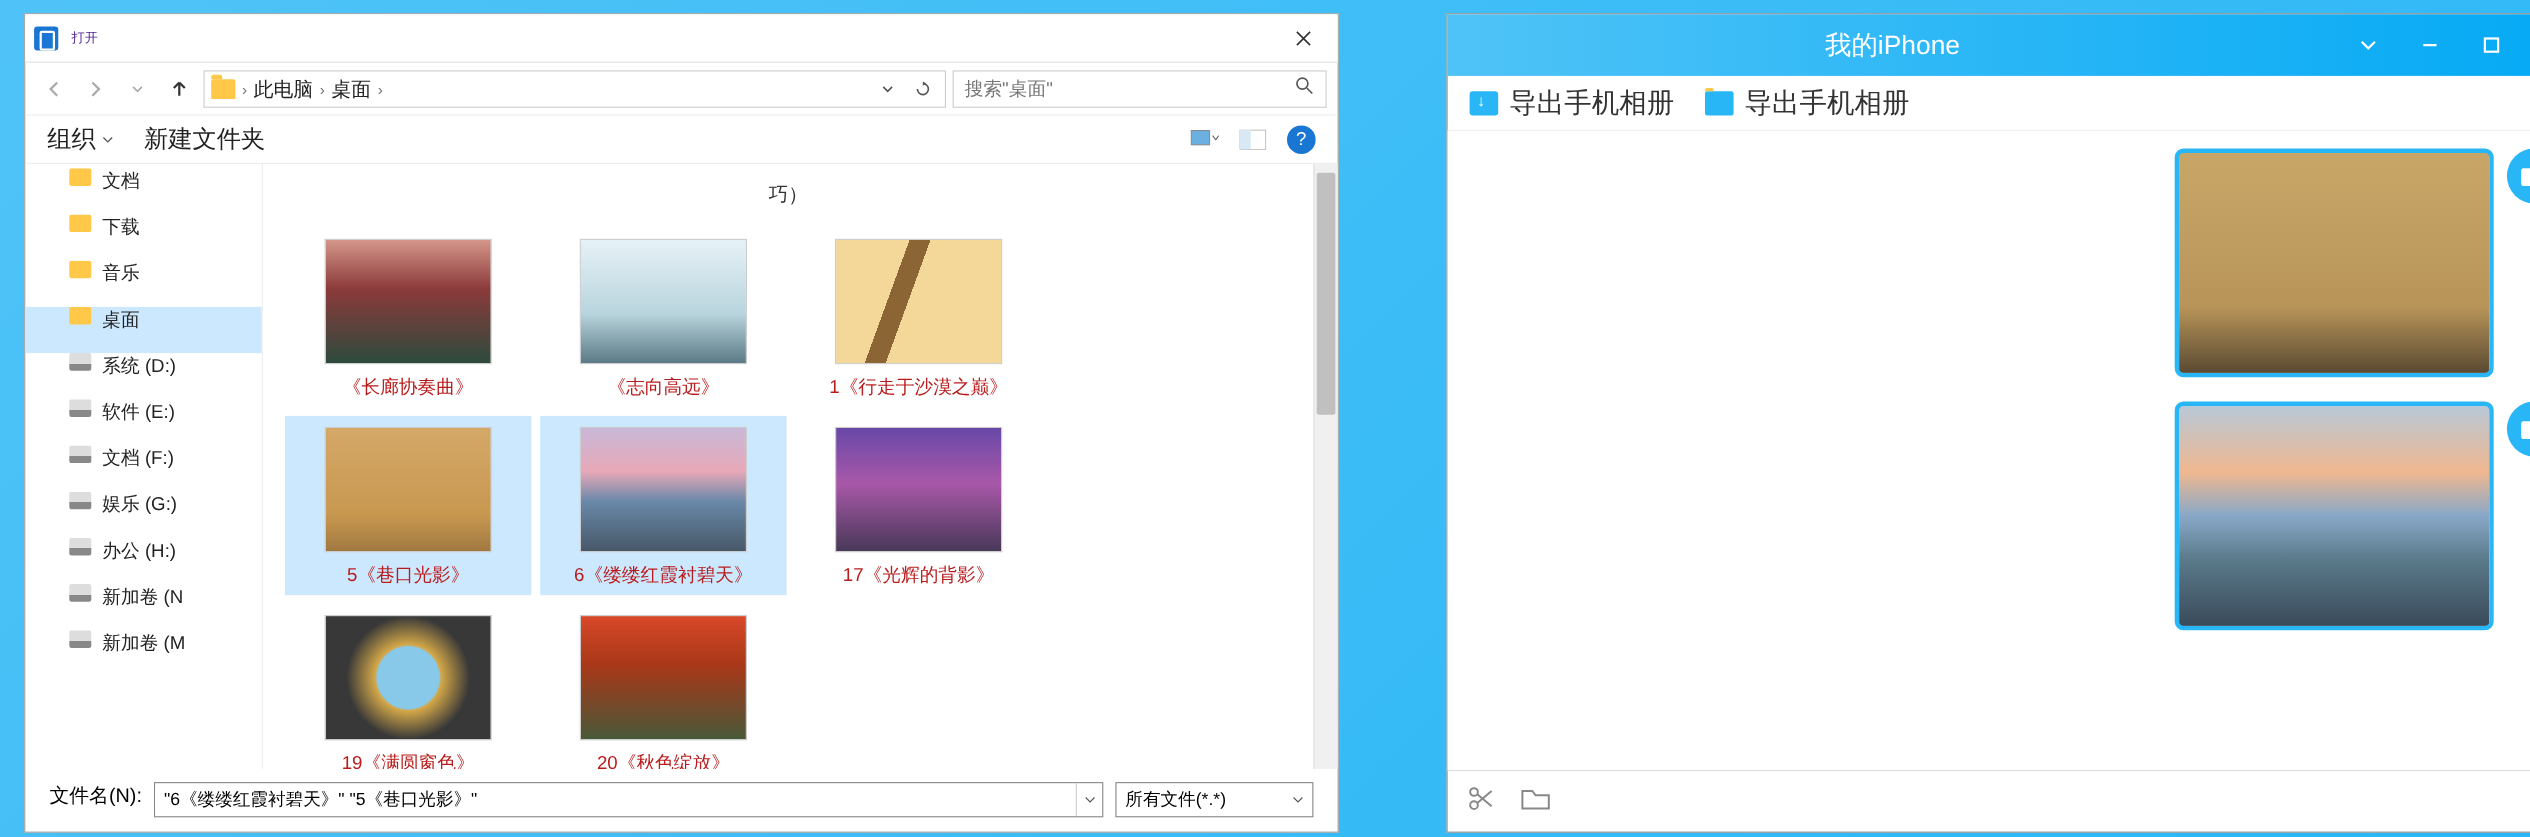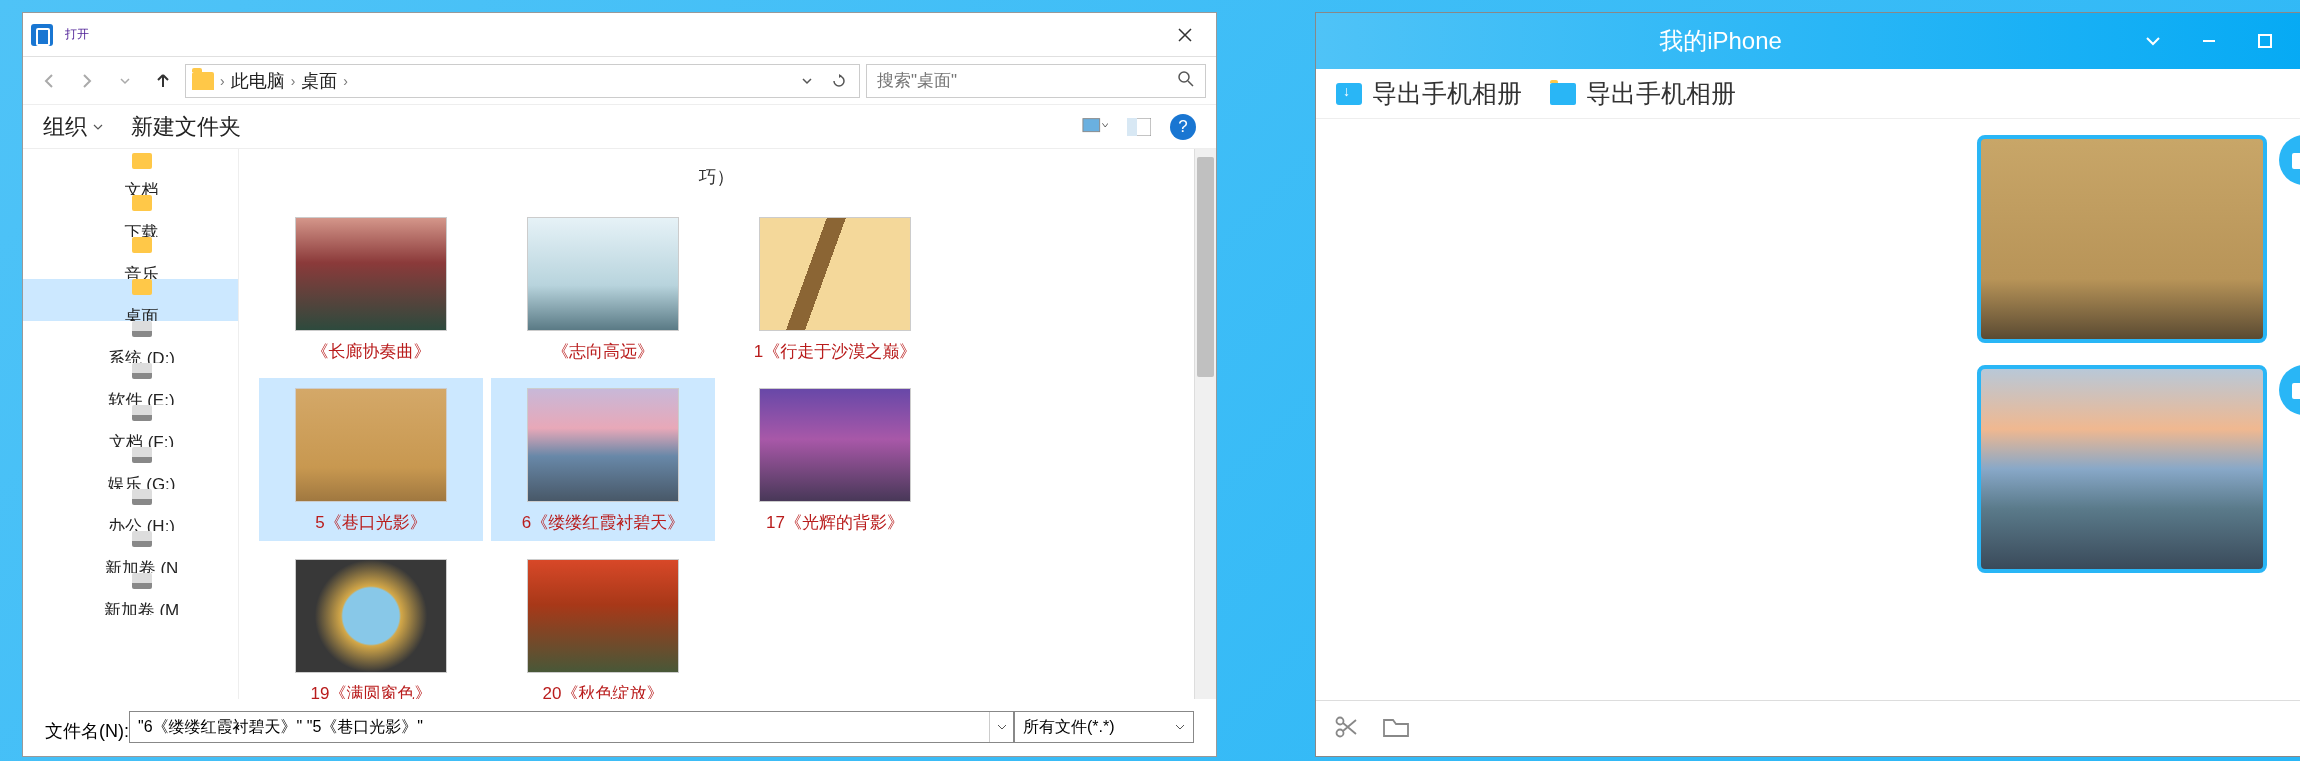--- a/index.html
+++ b/index.html
@@ -29,39 +29,39 @@
 .search-icon { color: #555; }
 
 .fd-toolbar { height: 44px; display: flex; align-items: center; padding: 0 20px; gap: 28px; border-bottom: 1px solid #eee; }
 .tb-item { font-size: 22px; color: #222; display: flex; align-items: center; gap: 6px; cursor: pointer; }
 .tb-right { margin-left: auto; display: flex; gap: 18px; align-items: center; }
 .view-icon { width: 26px; height: 20px; display: flex; align-items: center; justify-content: center; }
 .help-icon { width: 26px; height: 26px; background: #1976d2; color: #fff; border-radius: 50%; display: flex; align-items: center; justify-content: center; font-size: 17px; }
 
 .fd-body { display: flex; height: 550px; }
 .sidebar { width: 216px; overflow-y: auto; padding: 4px 0; border-right: 1px solid #eee; }
-.sb-item { height: 42px; display: flex; align-items: center; padding: 0 18px 0 40px; font-size: 17px; color: #222; cursor: pointer; gap: 10px; white-space: nowrap; overflow: hidden; flex-direction: column; }
+.sb-item { height: 42px; display: flex; padding: 0 18px 0 40px; font-size: 17px; color: #222; cursor: pointer; gap: 10px; white-space: nowrap; overflow: hidden; }
 .sb-item.selected { background: #cce8ff; }
 .sb-icon { width: 20px; height: 16px; flex-shrink: 0; }
 .folder-yellow { background: #ffc848; border-radius: 2px; position: relative; }
 .folder-yellow::before { content: ""; position: absolute; top: -3px; left: 0; width: 8px; height: 3px; background: #ffc848; border-radius: 2px 2px 0 0; }
 .drive-icon { background: linear-gradient(#ddd 60%, #888 60%); border-radius: 2px; }
 
 .content { flex: 1; overflow-y: auto; padding: 10px 20px; position: relative; }
 .content-header { text-align: center; font-size: 18px; color: #333; padding: 6px 0 18px; }
 .thumbs { display: flex; flex-wrap: wrap; gap: 8px; }
 .thumb { width: 224px; padding: 10px 8px 6px; text-align: center; cursor: pointer; }
 .thumb.selected { background: #cce8ff; }
 .thumb-img { width: 152px; height: 114px; margin: 0 auto 10px; border: 1px solid #ccc; }
 .thumb-label { font-size: 17px; color: #b91c1c; line-height: 1.35; }
 
 .s-bar { width: 22px; background: #f0f0f0; border-left: 1px solid #ddd; position: relative; }
 .s-thumb { position: absolute; left: 2px; right: 2px; top: 8px; height: 220px; background: #c0c0c0; border-radius: 2px; }
 
-.fd-bottom { padding: 12px 22px; display: flex; align-items: flex-end; gap: 0; }
+.fd-bottom { padding: 12px 22px; display: flex; align-items: flex-start; gap: 11px; }
 .fn-label { font-size: 18px; }
 .fn-type { width: 180px; height: 32px; border: 1px solid #888; padding: 0 8px; font-size: 16px; display: flex; align-items: center; justify-content: space-between; }
 .fn-wrap { display: flex; align-items: center; flex: 1; border: 1px solid #888; height: 32px; }
 .fn-wrap input { border: none; flex: 1; padding: 0 8px; font-size: 16px; outline: none; }
 .fn-drop { width: 24px; height: 100%; border-left: 1px solid #ccc; display: flex; align-items: center; justify-content: center; }
 
 
 .chat { position: absolute; left: 1315px; top: 12px; width: 1035px; height: 745px; background: #fff; border: 1px solid #888; display: flex; flex-direction: column; }
 .chat-title { height: 56px; background: linear-gradient(90deg, #4fc3f7, #29b6f6, #03a9f4); display: flex; align-items: center; color: #fff; }
 .chat-title-text { flex: 1; text-align: center; font-size: 24px; }

